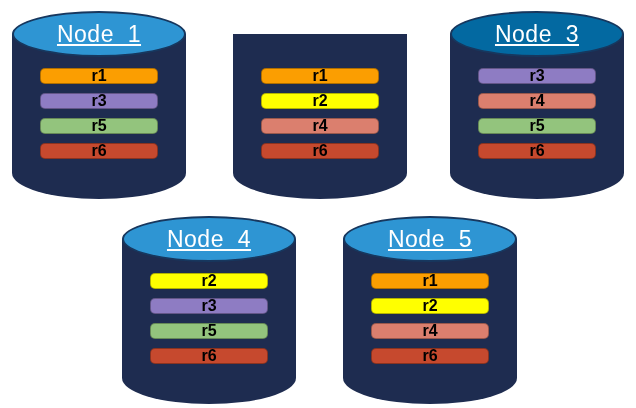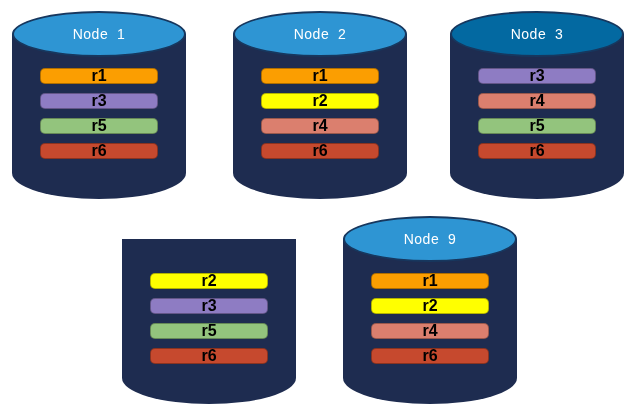--- a/index.html
+++ b/index.html
@@ -38,23 +38,24 @@
     box-sizing: border-box;
     background: #2E95D3;
     border: 2px solid #17375E;
     border-radius: 50%;
     display: flex;
     align-items: center;
     justify-content: center;
   }
   .node-label {
     color: #ffffff;
-    font-size: 14px;
+    font-size: 23px;
     letter-spacing: 0.5px;
     white-space: pre;
+    text-decoration: underline;
   }
   .bars {
     position: absolute;
     top: 57px;
     left: 0;
     right: 0;
     display: flex;
     flex-direction: column;
     align-items: center;
     gap: 9px;
@@ -103,23 +104,20 @@
           <span class="bar-label">r5</span>
         </div>
       <div class="bar" style="background: rgb(198, 73, 46);">
           <span class="bar-label">r6</span>
         </div>
     </div>
   </div>
 
   <div class="cyl pos-2">
     <div class="cyl-body" style="background: rgb(30, 44, 80);"></div>
-    <div class="cyl-top" style="background: rgb(46, 149, 211);">
-      <span class="node-label">Node  2</span>
-    </div>
     <div class="bars">
       <div class="bar" style="background: rgb(251, 158, 1);">
           <span class="bar-label">r1</span>
         </div>
       <div class="bar" style="background: rgb(255, 255, 0);">
           <span class="bar-label">r2</span>
         </div>
       <div class="bar" style="background: rgb(219, 127, 110);">
           <span class="bar-label">r4</span>
         </div>
@@ -145,40 +143,43 @@
           <span class="bar-label">r5</span>
         </div>
       <div class="bar" style="background: rgb(198, 73, 46);">
           <span class="bar-label">r6</span>
         </div>
     </div>
   </div>
 
   <div class="cyl pos-4">
     <div class="cyl-body" style="background: rgb(30, 44, 80);"></div>
+    <div class="cyl-top" style="background: rgb(46, 149, 211);">
+      <span class="node-label">Node  4</span>
+    </div>
     <div class="bars">
       <div class="bar" style="background: rgb(255, 255, 0);">
           <span class="bar-label">r2</span>
         </div>
       <div class="bar" style="background: rgb(142, 124, 195);">
           <span class="bar-label">r3</span>
         </div>
       <div class="bar" style="background: rgb(147, 196, 125);">
           <span class="bar-label">r5</span>
         </div>
       <div class="bar" style="background: rgb(198, 73, 46);">
           <span class="bar-label">r6</span>
         </div>
     </div>
   </div>
 
   <div class="cyl pos-5">
     <div class="cyl-body" style="background: rgb(30, 44, 80);"></div>
     <div class="cyl-top" style="background: rgb(46, 149, 211);">
-      <span class="node-label">Node  9</span>
+      <span class="node-label">Node  5</span>
     </div>
     <div class="bars">
       <div class="bar" style="background: rgb(251, 158, 1);">
           <span class="bar-label">r1</span>
         </div>
       <div class="bar" style="background: rgb(255, 255, 0);">
           <span class="bar-label">r2</span>
         </div>
       <div class="bar" style="background: rgb(219, 127, 110);">
           <span class="bar-label">r4</span>

